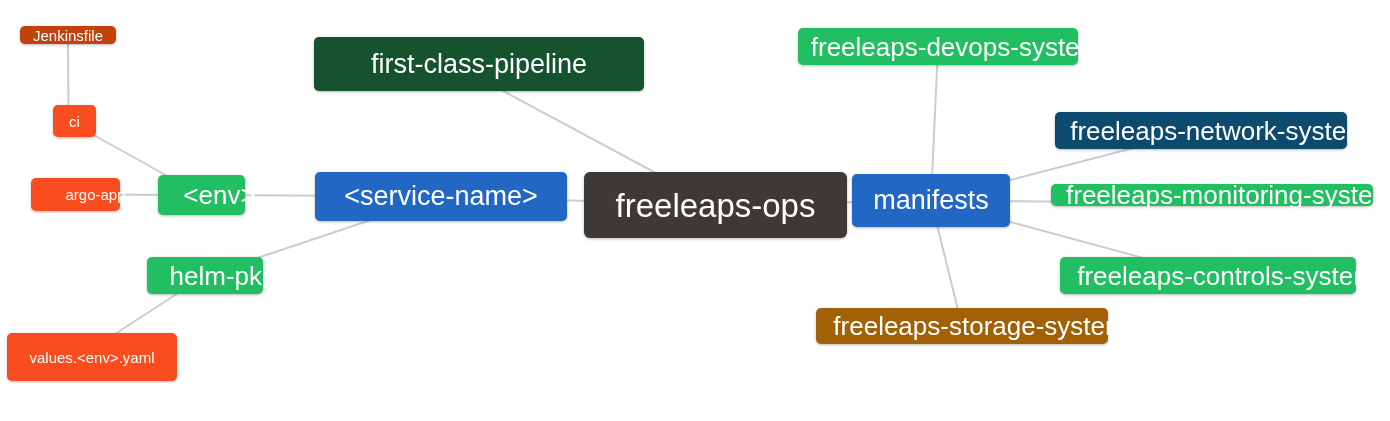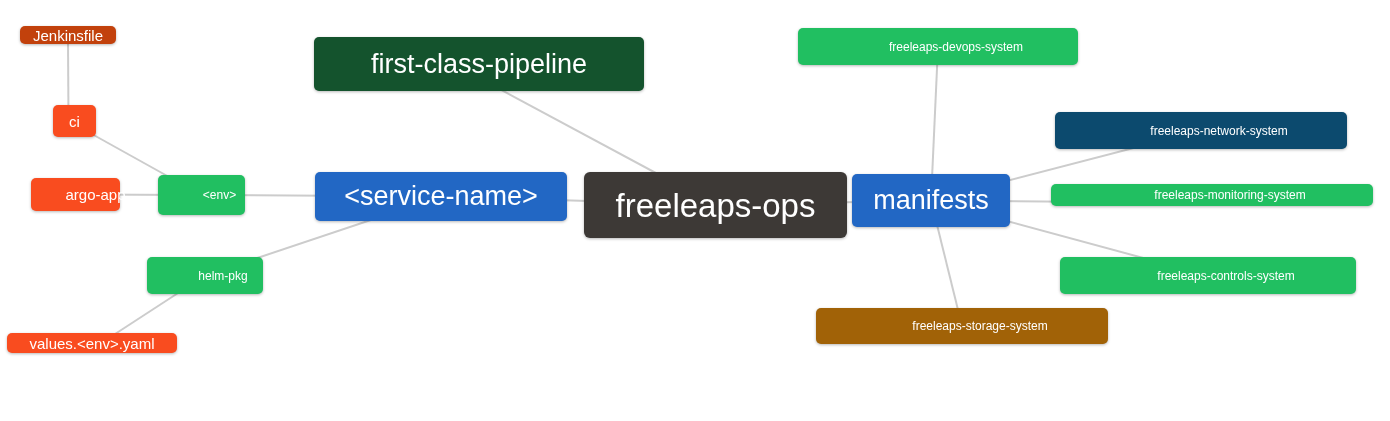--- a/index.html
+++ b/index.html
@@ -39,21 +39,21 @@
     color: #ffffff;
     border-radius: 5px;
     box-sizing: border-box;
     box-shadow: 0 1px 3px rgba(0,0,0,0.28);
     white-space: nowrap;
     cursor: pointer;
     user-select: none;
     line-height: 1;
   }
   .size-xs { font-size: 15px; }
-  .size-md { font-size: 12px; padding-left: 36px; }
+  .size-md { font-size: 26px; padding-left: 36px; }
   .size-lg { font-size: 27px; }
   .size-xl { font-size: 33px; border-radius: 6px; }
 </style>
 </head>
 <body>
 
 <div id="canvas">
   <svg id="edge-layer" xmlns="http://www.w3.org/2000/svg">
       <line x1="68" y1="41.5" x2="68.5" y2="121" stroke="#cccccc" stroke-width="2"></line>
       <line x1="68.5" y1="121" x2="201.5" y2="195" stroke="#cccccc" stroke-width="2"></line>
@@ -69,21 +69,21 @@
       <line x1="931" y1="200.5" x2="1212" y2="203" stroke="#cccccc" stroke-width="2"></line>
       <line x1="931" y1="200.5" x2="1208" y2="275.5" stroke="#cccccc" stroke-width="2"></line>
       <line x1="931" y1="200.5" x2="962" y2="326" stroke="#cccccc" stroke-width="2"></line>
     </svg>
   <div id="node-layer">
       <div class="node size-xs" style="left: 20px; top: 26px; width: 96px; height: 18px; background: #c2410c;">Jenkinsfile</div>
       <div class="node size-xs" style="left: 53px; top: 105px; width: 43px; height: 32px; background: rgb(249, 76, 31);">ci</div>
       <div class="node size-xs" style="left: 31px; top: 178px; width: 89px; height: 33px; background: rgb(249, 76, 31); padding-left: 40px;">argo-app</div>
       <div class="node size-md" style="left: 158px; top: 175px; width: 87px; height: 40px; background: rgb(33, 191, 97);">&lt;env&gt;</div>
       <div class="node size-md" style="left: 147px; top: 257px; width: 116px; height: 37px; background: rgb(33, 191, 97);">helm-pkg</div>
-      <div class="node size-xs" style="left: 7px; top: 333px; width: 170px; height: 20px; background: rgb(249, 76, 31);">values.&lt;env&gt;.yaml</div>
+      <div class="node size-xs" style="left: 7px; top: 333px; width: 170px; height: 48px; background: rgb(249, 76, 31);">values.&lt;env&gt;.yaml</div>
       <div class="node size-lg" style="left: 314px; top: 37px; width: 330px; height: 54px; background: #14532d;">first-class-pipeline</div>
       <div class="node size-xl" style="left: 584px; top: 172px; width: 263px; height: 66px; background: rgb(61, 57, 54);">freeleaps-ops</div>
       <div class="node size-lg" style="left: 315px; top: 172px; width: 252px; height: 49px; background: rgb(34, 103, 196);">&lt;service-name&gt;</div>
       <div class="node size-lg" style="left: 852px; top: 174px; width: 158px; height: 53px; background: rgb(34, 103, 196);">manifests</div>
       <div class="node size-md" style="left: 798px; top: 28px; width: 280px; height: 37px; background: rgb(33, 191, 97);">freeleaps-devops-system</div>
       <div class="node size-md" style="left: 1055px; top: 112px; width: 292px; height: 37px; background: #0c4a6e;">freeleaps-network-system</div>
       <div class="node size-md" style="left: 1051px; top: 184px; width: 322px; height: 22px; background: rgb(33, 191, 97);">freeleaps-monitoring-system</div>
       <div class="node size-md" style="left: 1060px; top: 257px; width: 296px; height: 37px; background: rgb(33, 191, 97);">freeleaps-controls-system</div>
       <div class="node size-md" style="left: 816px; top: 308px; width: 292px; height: 36px; background: #a16207;">freeleaps-storage-system</div>
     </div>

